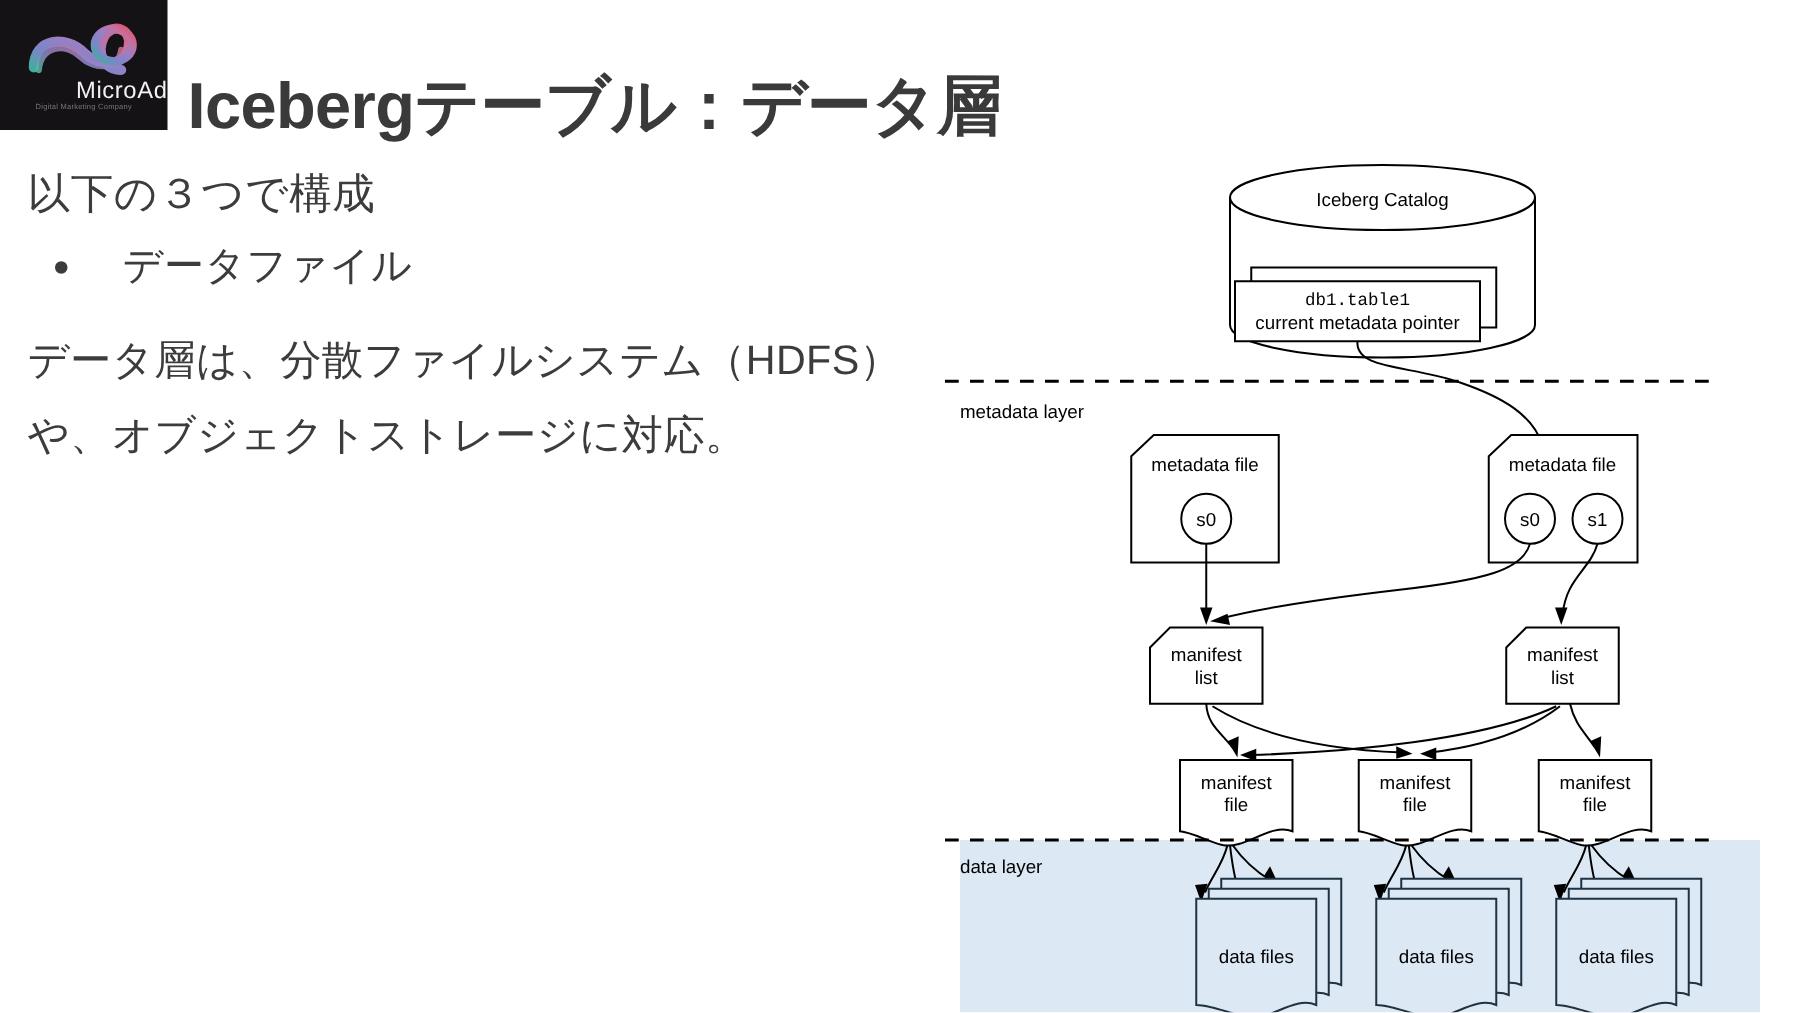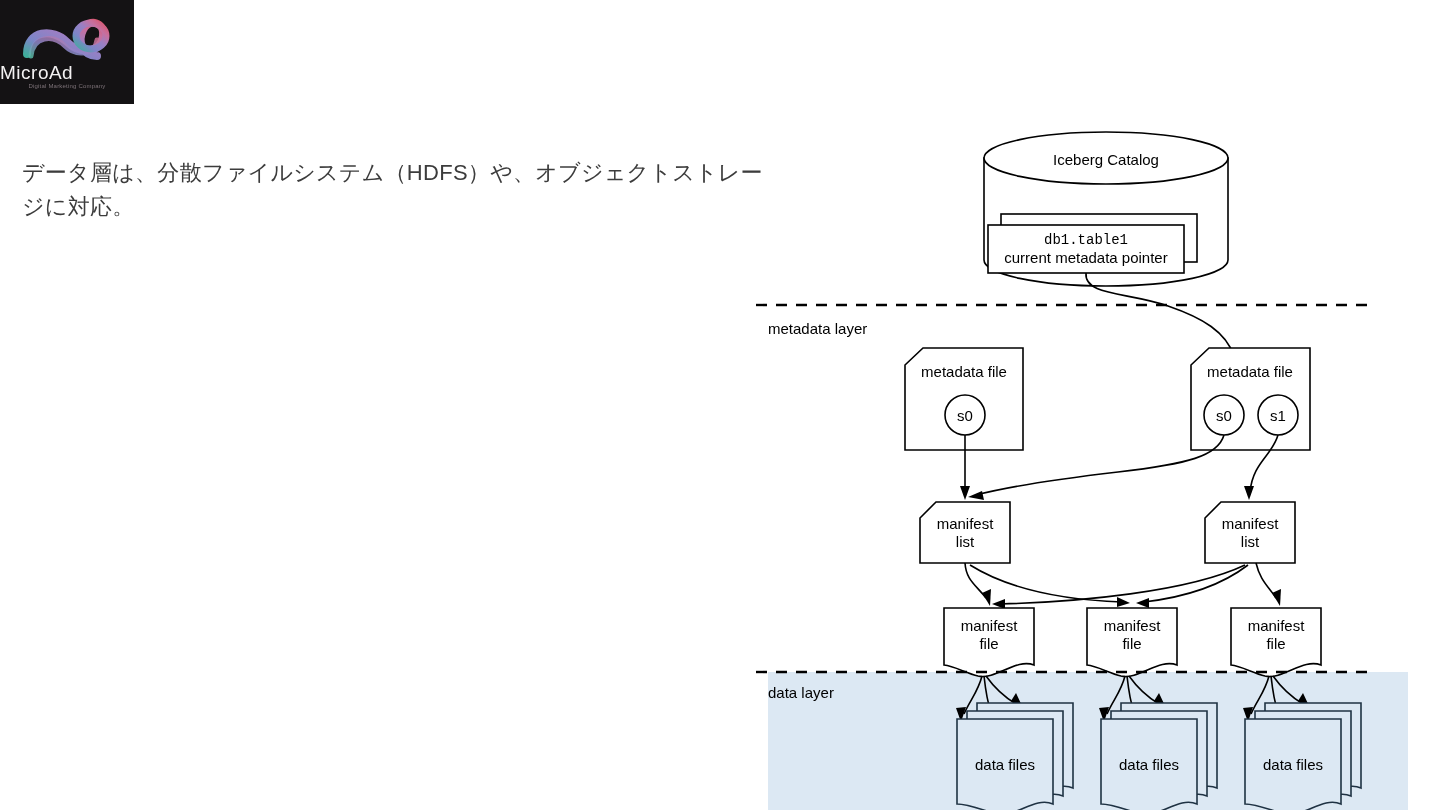--- a/index.html
+++ b/index.html
@@ -33,21 +33,21 @@
   }
   #logo-mark {
     position: absolute;
     left: 17px; top: 12px;
     width: 100px; height: 52px;
   }
   #logo-wordmark {
     position: absolute;
     left: 0; top: 62px;
     width: 134px;
-    text-align: left;
+    text-align: right;
     color: #f3f1f2;
     font-size: 19px;
     letter-spacing: 0.5px;
     font-family: "Liberation Sans", sans-serif;
   }
   #logo-tagline {
     position: absolute;
     left: 0; top: 83px;
     width: 134px;
     text-align: center;
@@ -98,22 +98,22 @@
   #bullet-list li .bullet-dot {
     position: absolute;
     left: 12px;
     top: 19px;
     width: 10px;
     height: 10px;
     background: #3c3c3c;
     border-radius: 50%;
   }
   #body-paragraph {
-    font-size: 22px;
-    line-height: 34px;
+    font-size: 33px;
+    line-height: 60px;
     color: #3c3c3c;
     margin: 0;
     letter-spacing: 0.3px;
     width: 760px;
   }
 
   
   #diagram {
     position: absolute;
     left: 748px;
@@ -175,26 +175,32 @@
         </linearGradient>
       </defs>
       <path d="M10,42 C10,18 36,16 50,30 C62,42 84,42 86,24 C88,10 72,6 66,18 C60,30 66,44 80,44" fill="none" stroke="url(#ribbonGrad)" stroke-width="8" stroke-linecap="round"></path>
       <path d="M14,44 C16,24 36,22 48,34 C58,44 78,44 80,28" fill="none" stroke="url(#ribbonGrad2)" stroke-width="5" stroke-linecap="round" opacity="0.85"></path>
       <ellipse cx="74" cy="24" rx="15" ry="13" fill="none" stroke="url(#ribbonGrad)" stroke-width="7"></ellipse>
     </svg>
     <div id="logo-wordmark">MicroAd</div>
     <div id="logo-tagline">Digital Marketing Company</div>
   </div>
 
+  <h1 id="slide-title">Icebergテーブル：データ層</h1>
 </div>
 
 <div id="left-column">
 
+  <p id="intro-line">以下の３つで構成</p>
 
   <ul id="bullet-list">
+    <li>
+      <span class="bullet-dot"></span>
+      <span>データファイル</span>
+    </li>
   </ul>
 
   <p id="body-paragraph">データ層は、分散ファイルシステム（HDFS）や、オブジェクトストレージに対応。</p>
 </div>
 
 <div id="diagram">
 <svg width="660" height="690" viewBox="0 0 660 690">
 
   <rect class="dg-layer-bg" x="20" y="552" width="640" height="138"></rect>
 

